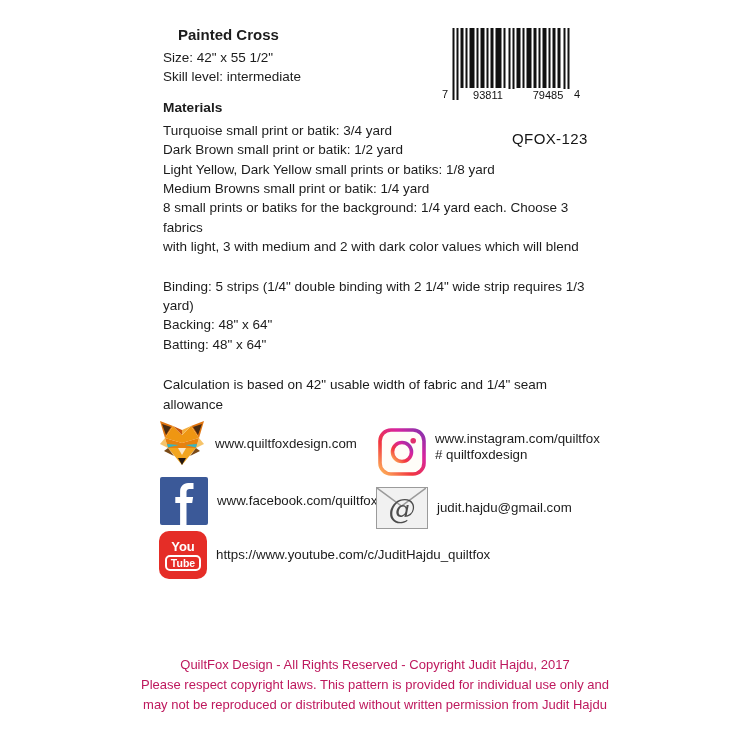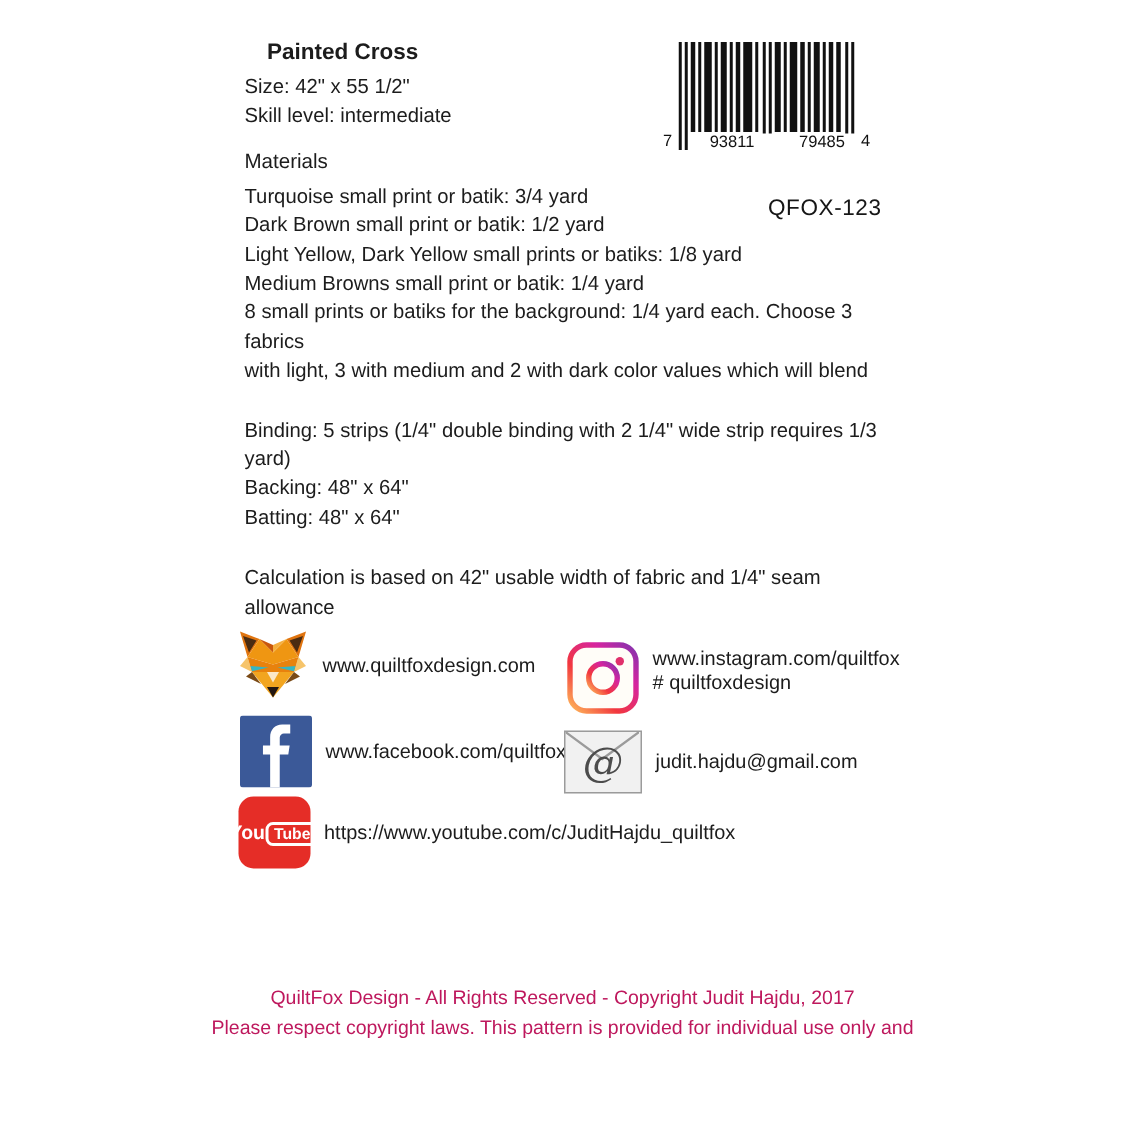--- a/index.html
+++ b/index.html
@@ -2,39 +2,39 @@
 <html><head>
 <meta charset="utf-8">
 <style>
   html,body{margin:0;padding:0;background:#fff;}
   .page{position:relative;width:750px;height:750px;background:#ffffff;overflow:hidden;
         font-family:"Liberation Sans",sans-serif;color:#1c1c1c;}
   
   .textblock{position:absolute;left:163px;top:26px;width:440px;}
   .title{font-size:15px;font-weight:bold;line-height:18px;margin:0 0 4px 15px;}
   .line{font-size:13.5px;line-height:19.4px;}
-  .heading{font-size:13.7px;font-weight:normal;line-height:19px;margin-top:11px;margin-bottom:4px;}
+  .heading{font-size:13.7px;font-weight:bold;line-height:19px;margin-top:11px;margin-bottom:4px;}
   .gap20{height:20px;}
   .gap22{height:21px;}
   
   .barcode{position:absolute;left:440px;top:28px;width:150px;height:125px;}
   .bars{position:absolute;left:12px;top:0;}
   .bc-digit{position:absolute;font-size:11px;color:#111;background:#fff;line-height:12px;}
   .bc-d1{left:2px;top:60px;}
   .bc-g1{left:20px;top:61px;width:56px;text-align:center;}
   .bc-g2{left:86px;top:61px;width:44px;text-align:center;}
   .bc-d4{left:134px;top:60px;}
   .bc-sku{position:absolute;left:46px;top:102px;font-size:15px;letter-spacing:.4px;color:#161616;margin-left:26px;}
   
   .icon-row{position:absolute;display:flex;align-items:center;gap:9px;}
   .icon-row.topalign{align-items:flex-start;}
   .label{font-size:13.3px;line-height:16px;color:#1c1c1c;}
   .icon48{width:48px;height:48px;flex:0 0 auto;}
   
-  .yt{width:48px;height:48px;background:#e52d27;border-radius:10px;display:flex;
+  .yt{width:48px;height:48px;background:#e52d27;border-radius:10px;display:flex;flex-direction:column;
       align-items:center;justify-content:center;}
   .yt-you{color:#fff;font-weight:bold;font-size:13px;line-height:14px;}
   .yt-tube{color:#fff;font-weight:bold;font-size:10.5px;line-height:12px;border:2px solid #fff;
            border-radius:5px;padding:0 4px;margin-top:1px;}
   
   .env{position:relative;width:52px;height:42px;background:#f1f1f1;border:1.5px solid #9b9b9b;
        box-sizing:border-box;display:flex;align-items:center;justify-content:center;}
   .env svg{position:absolute;left:0;top:0;}
   .env-at{position:relative;font-family:"DejaVu Serif",serif;font-style:italic;font-size:27px;
           color:#4c4c4c;line-height:27px;}
@@ -167,15 +167,16 @@
     <div class="yt">
       <span class="yt-you">You</span>
       <span class="yt-tube">Tube</span>
     </div>
     <span class="label">https://www.youtube.com/c/JuditHajdu_quiltfox</span>
   </div>
 
   <div class="footer">
     <div>QuiltFox Design - All Rights Reserved - Copyright Judit Hajdu, 2017</div>
     <div>Please respect copyright laws. This pattern is provided for individual use only and</div>
+    <div>may not be reproduced or distributed without written permission from Judit Hajdu</div>
   </div>
 
 </div>
 
 </body></html>

